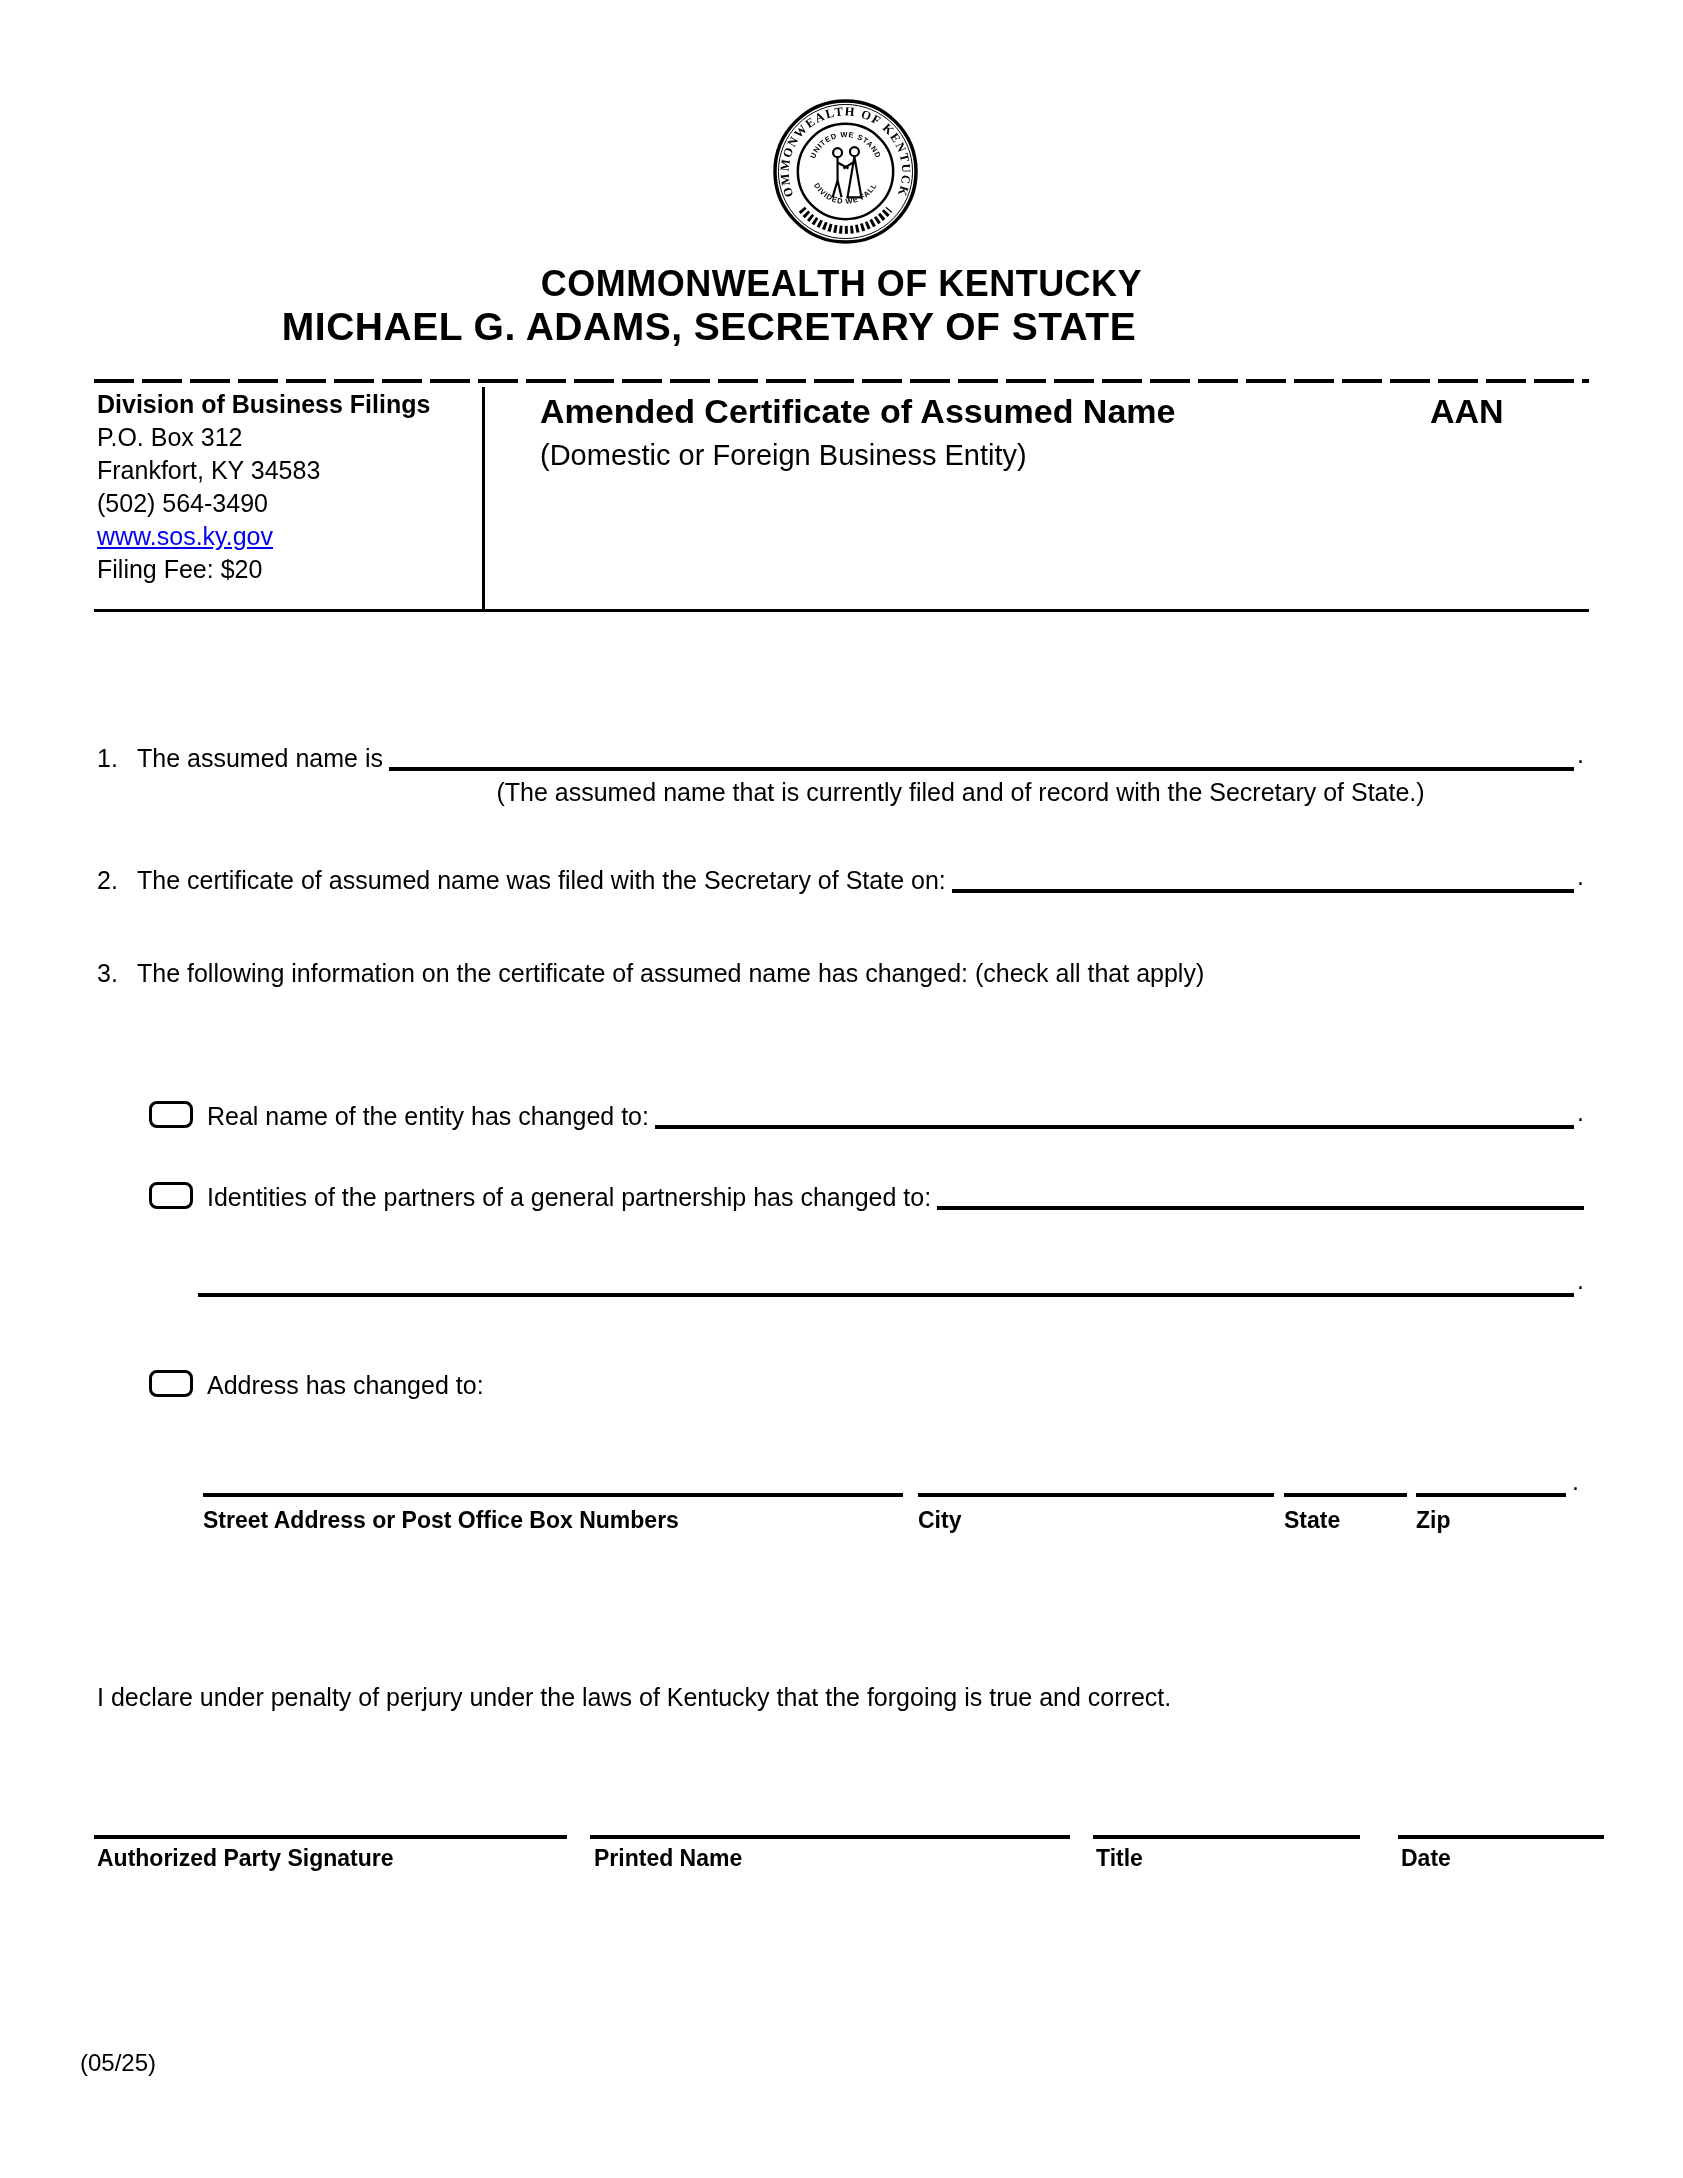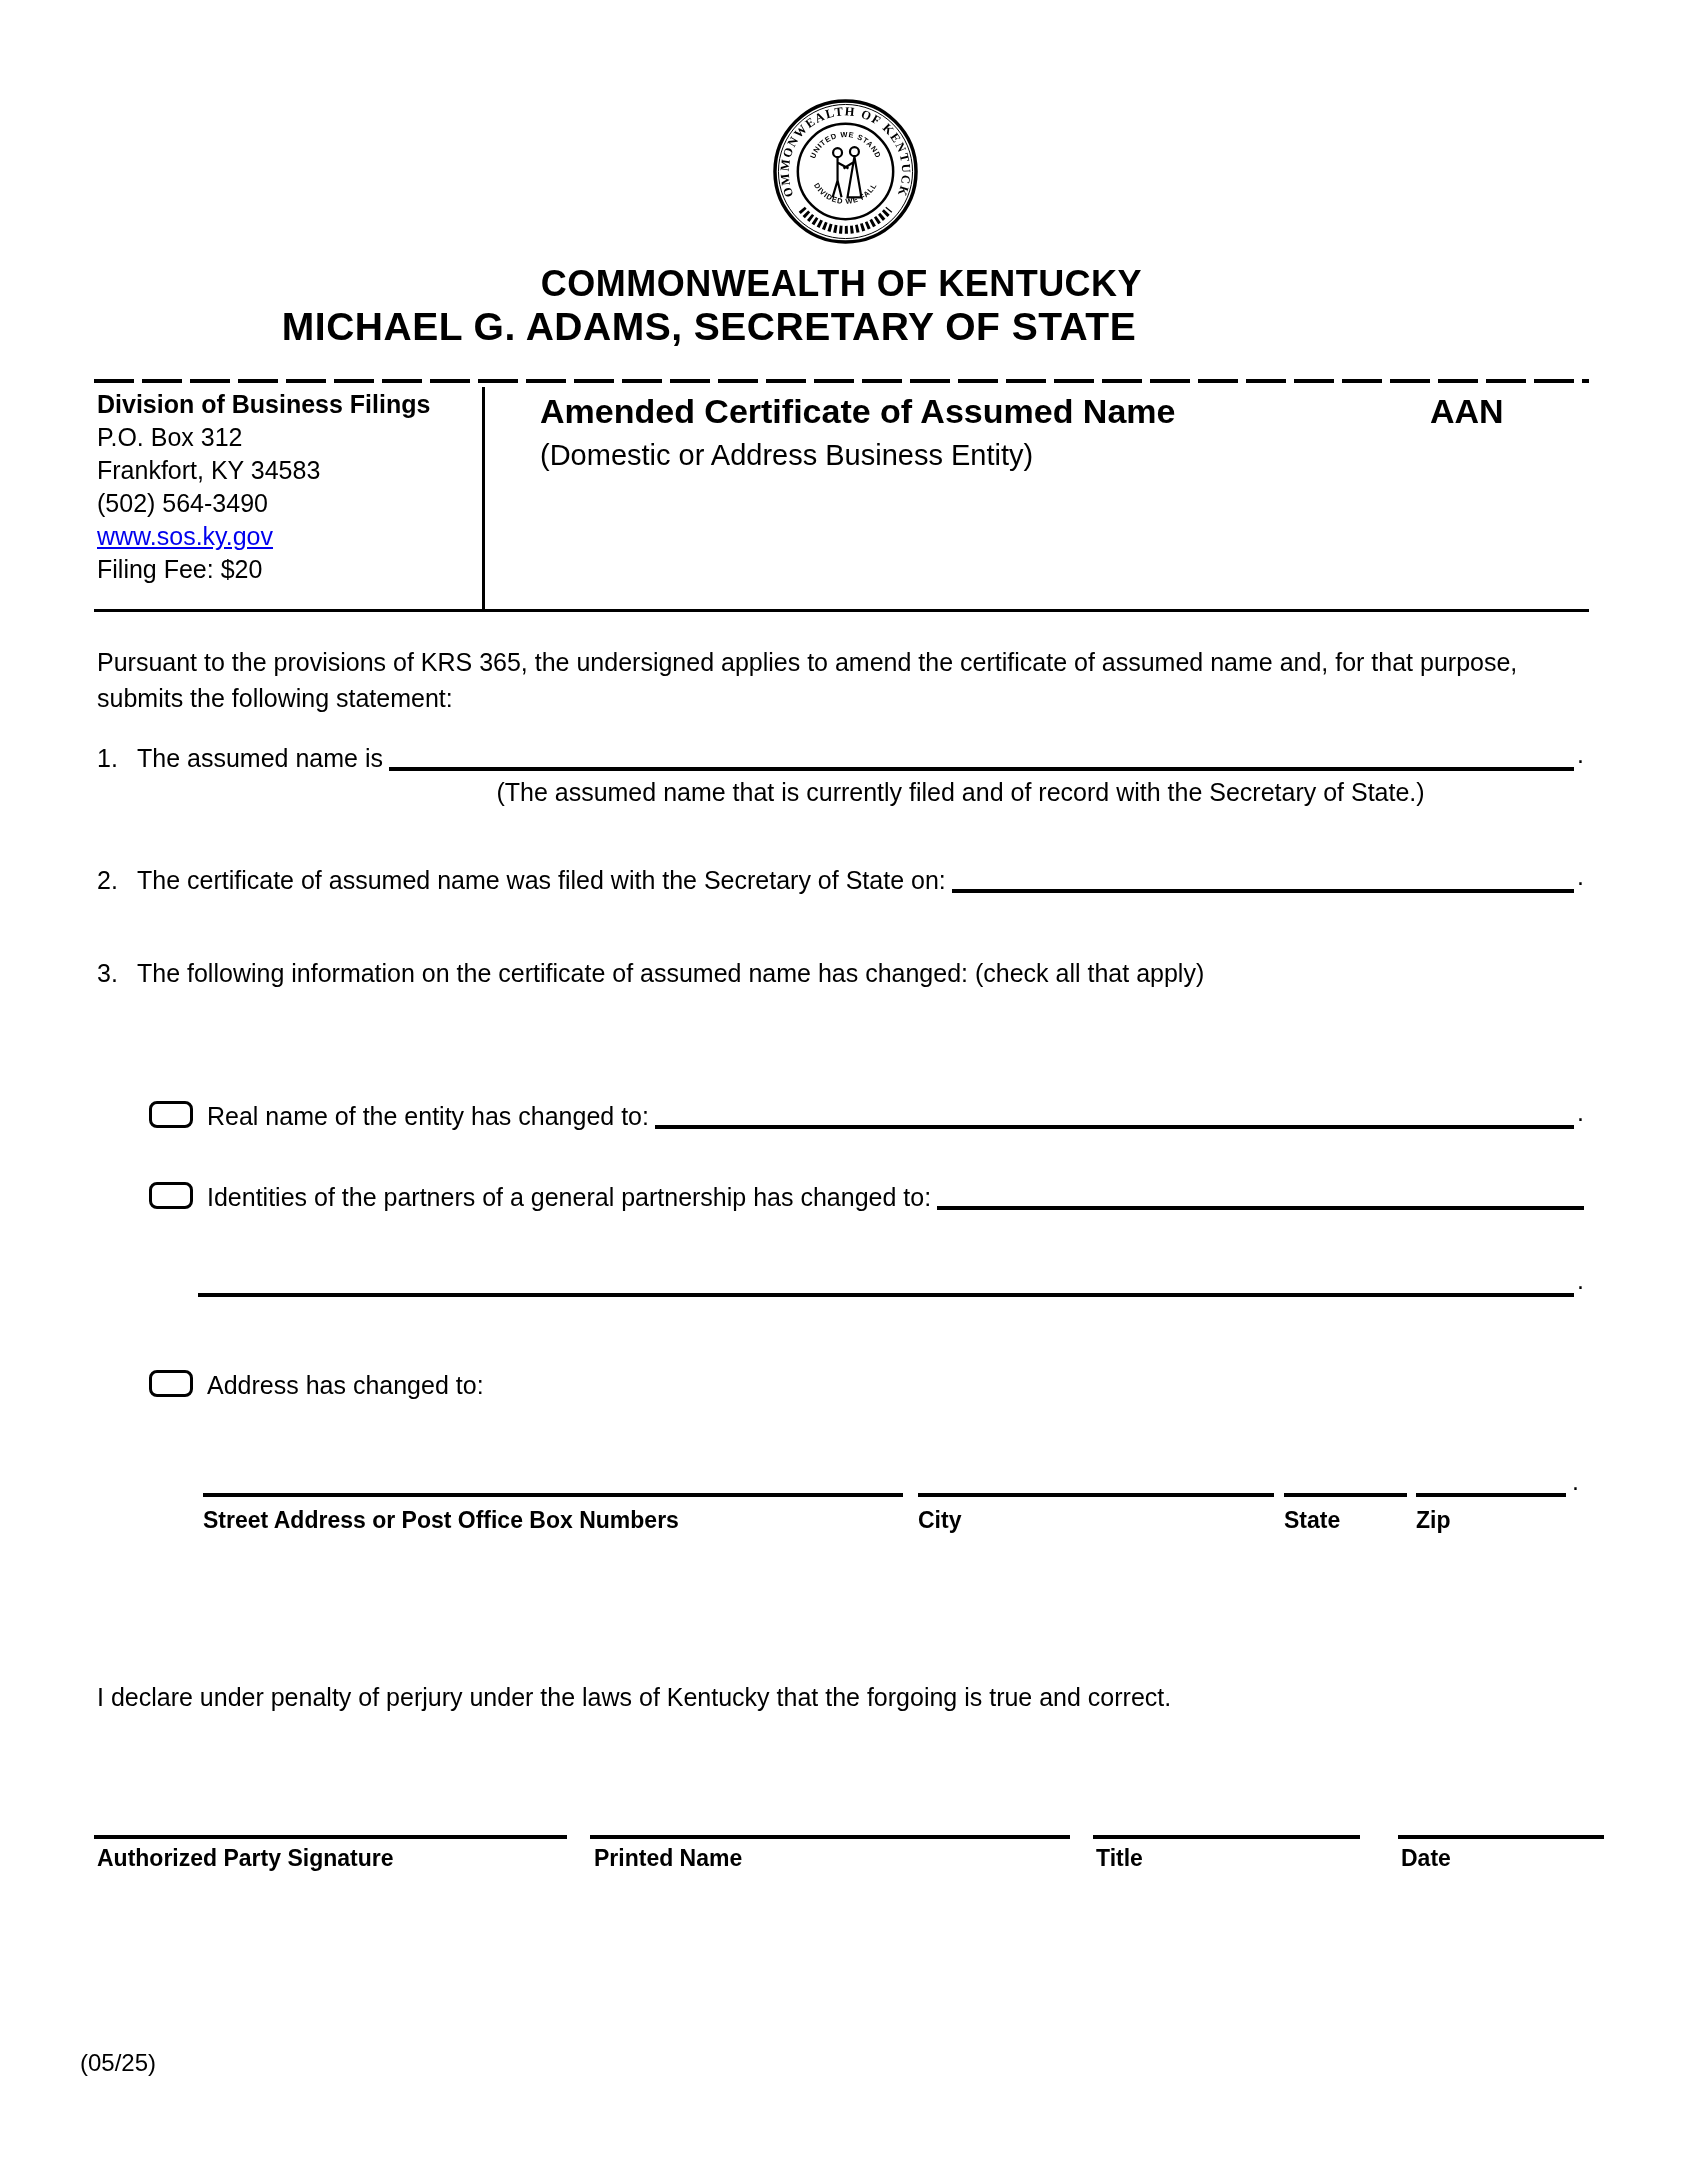--- a/index.html
+++ b/index.html
@@ -85,24 +85,23 @@
     <div>P.O. Box 312</div>
     <div>Frankfort, KY 34583</div>
     <div>(502) 564-3490</div>
     <div><a>www.sos.ky.gov</a></div>
     <div>Filing Fee: $20</div>
   </div>
 
   <div class="vdiv"></div>
   <div class="form-title">Amended Certificate of Assumed Name</div>
   <div class="form-code">AAN</div>
-  <div class="form-sub">(Domestic or Address Business Entity)</div>
+  <div class="form-sub">(Domestic or Foreign Business Entity)</div>
   <div class="box-bottom"></div>
 
-  <div class="intro">Pursuant to the provisions of KRS 365, the undersigned applies to amend the certificate of assumed name and, for that purpose, submits the following statement:</div>
 
   <div class="fill-row" style="top:741px;left:97px;right:99px;">
     <span class="num">1.</span>
     <span class="lbl">The assumed name is</span>
     <span class="blank"></span>
     <span class="dot">.</span>
   </div>
   <div class="caption" style="top:778px;left:396px;width:1129px;">(The assumed name that is currently filed and of record with the Secretary of State.)</div>
 
   <div class="fill-row" style="top:863px;left:97px;right:99px;">

